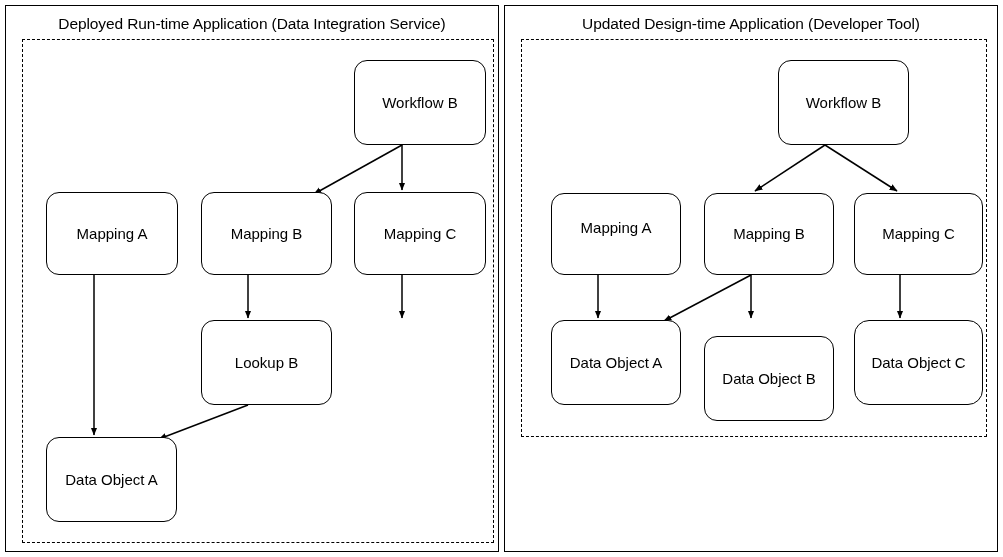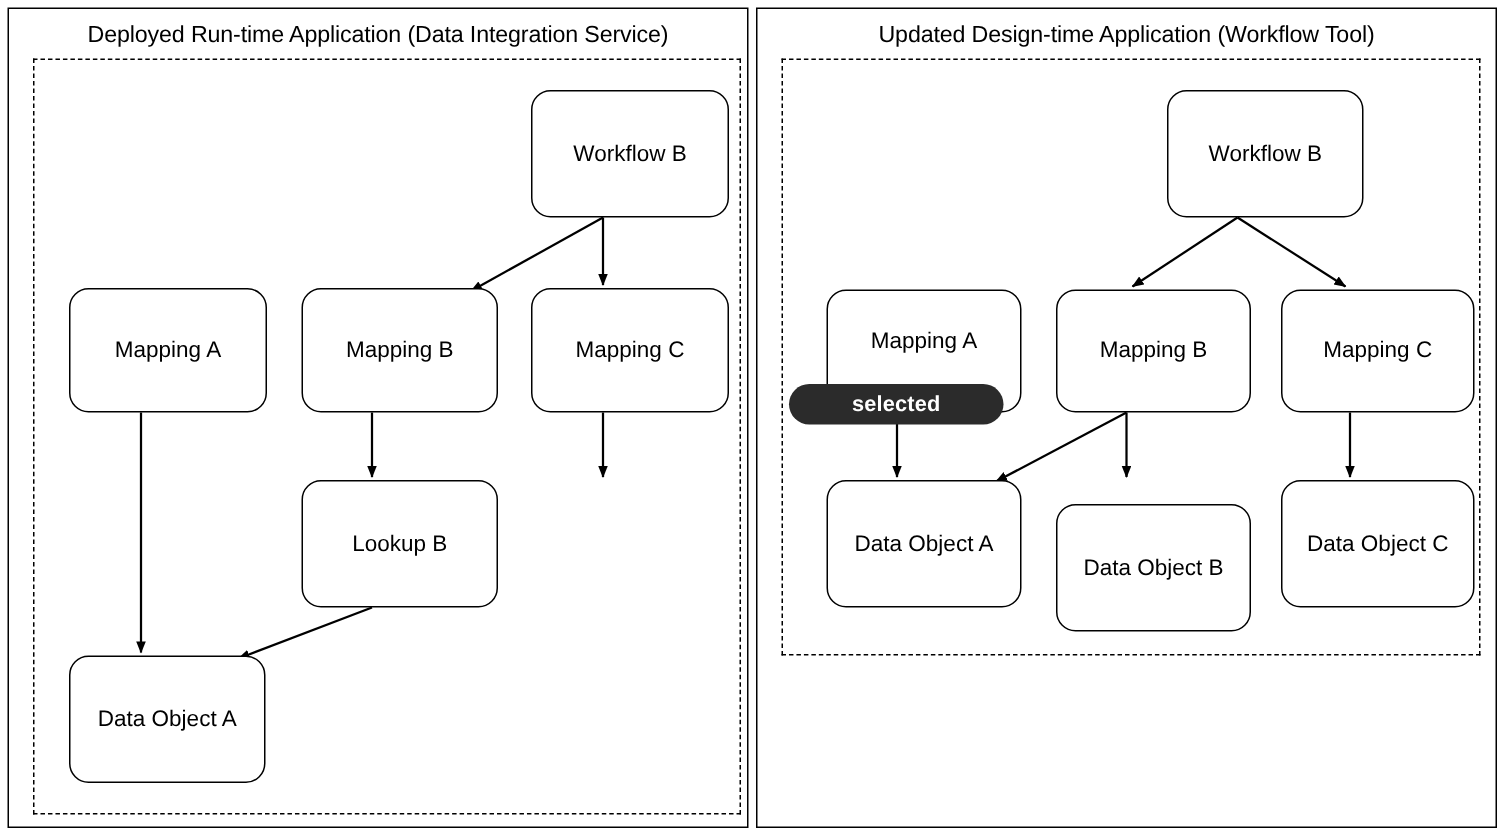--- a/index.html
+++ b/index.html
@@ -95,21 +95,21 @@
 <body>
 
 <div id="stage">
 
   <div class="panel" id="panel-left">
     <div class="panel-title">Deployed Run-time Application (Data Integration Service)</div>
     <div class="dashed-box" id="dashed-left"></div>
   </div>
 
   <div class="panel" id="panel-right">
-    <div class="panel-title">Updated Design-time Application (Workflow Tool)</div>
+    <div class="panel-title">Updated Design-time Application (Developer Tool)</div>
     <div class="dashed-box" id="dashed-right"></div>
   </div>
 
   <svg class="edges" viewBox="0 0 1003 557" width="1003" height="557" xmlns="http://www.w3.org/2000/svg">
     <defs>
       <marker id="arrowhead" markerWidth="9" markerHeight="9" refX="7.4" refY="3.2" orient="auto" markerUnits="userSpaceOnUse">
         <path d="M0,0 L8,3.2 L0,6.4 Z" fill="#000000"></path>
       </marker>
     </defs>
 
@@ -168,21 +168,18 @@
   </div>
   <div class="node" style="left:836px;top:193px;width:129px;height:82px;">
     <span>Mapping C</span>
   </div>
   <div class="node" style="left:533px;top:320px;width:130px;height:85px;">
     <span>Data Object A</span>
   </div>
   <div class="node" style="left:686px;top:336px;width:130px;height:85px;">
     <span>Data Object B</span>
   </div>
-  <div class="node" style="left:836px;top:320px;width:129px;height:85px;">
+  <div class="node" style="left:836px;top:320px;width:129px;height:85px;border-radius:15px;">
     <span>Data Object C</span>
   </div>
 
-  <div class="badge" style="left:526px;top:256px;width:143px;height:27px;">
-    <span>selected</span>
-  </div>
 
 </div>
 
 </body></html>

